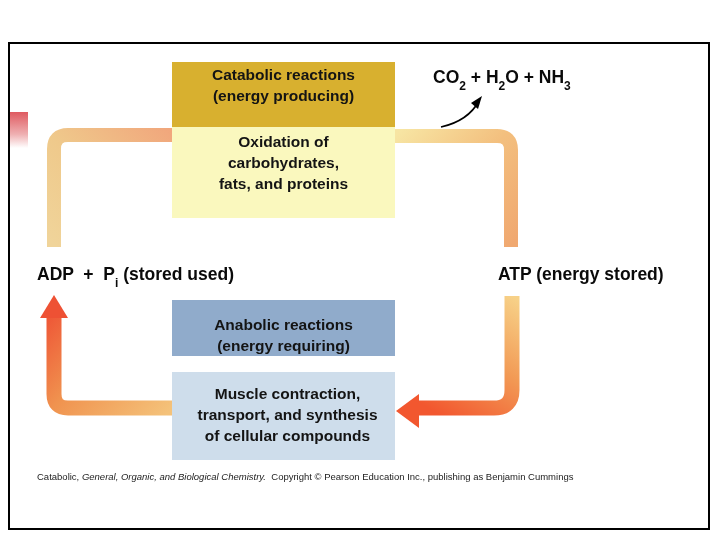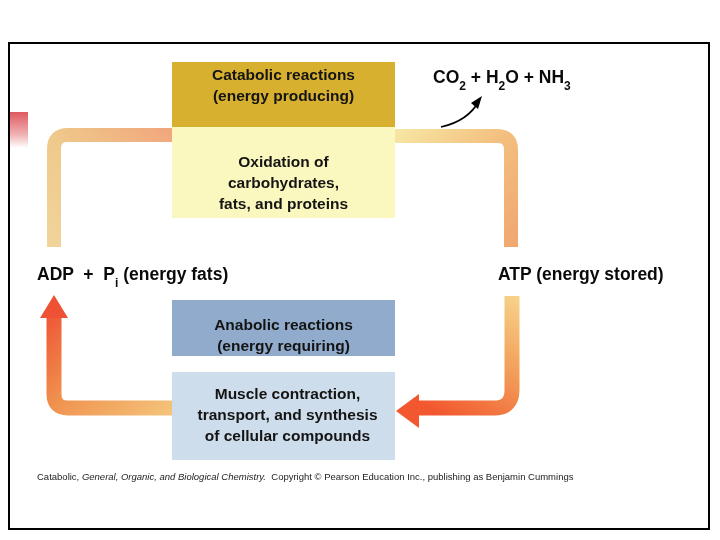--- a/index.html
+++ b/index.html
@@ -6,21 +6,21 @@
   .stage{position:relative;width:720px;height:540px;background:#ffffff;overflow:hidden;
          font-family:"Liberation Sans",sans-serif;}
   .slide-frame{position:absolute;left:8px;top:42px;width:702px;height:488px;
                border:2px solid #000;box-sizing:border-box;background:#fff;}
   .accent-bar{position:absolute;left:10px;top:112px;width:18px;height:36px;
               background:linear-gradient(180deg,#DF5A60 0%,#EFB0B2 62%,#ffffff 100%);}
   .arrows-svg{position:absolute;left:0;top:0;width:720px;height:540px;}
   .dbox{position:absolute;left:172px;width:223px;box-sizing:border-box;text-align:center;
         color:#141414;font-weight:bold;font-size:15.5px;line-height:21px;}
   .box-catabolic{top:62px;height:65px;padding-top:2px;}
-  .box-oxidation{top:127px;height:91px;padding-top:24px;}
+  .box-oxidation{top:127px;height:91px;padding-top:4px;}
   .box-anabolic{top:300px;height:56px;padding-top:14px;}
   .box-muscle{top:372px;height:88px;padding-top:11px;padding-left:8px;}
   .big-label{position:absolute;color:#0a0a0a;font-weight:bold;font-size:17.5px;
              line-height:24px;white-space:pre;}
   .lbl-byproducts{left:433px;top:65px;}
   .lbl-adp{left:37px;top:262px;}
   .lbl-atp{left:498px;top:262px;}
   .big-label sub{font-size:12px;position:relative;top:2px;line-height:0;}
   .footer{position:absolute;left:37px;top:471px;width:600px;font-size:9.5px;
           color:#1c1c1c;white-space:pre;}
@@ -92,21 +92,21 @@
   </div>
 
   <div class="dbox box-muscle" style="background: rgb(206, 221, 235);">
     <div>Muscle contraction,</div>
     <div>transport, and synthesis</div>
     <div>of cellular compounds</div>
   </div>
 
   <div class="big-label lbl-byproducts"><span>CO</span><sub>2</sub><span> + H</span><sub>2</sub><span>O + NH</span><sub>3</sub></div>
 
-  <div class="big-label lbl-adp"><span>ADP  +  P</span><sub>i</sub><span> (energy fats)</span></div>
+  <div class="big-label lbl-adp"><span>ADP  +  P</span><sub>i</sub><span> (stored used)</span></div>
 
   <div class="big-label lbl-atp">ATP (energy stored)</div>
 
   <div class="footer"><span>Catabolic, </span><span class="ital">General, Organic, and Biological Chemistry.</span><span>  Copyright © Pearson Education Inc., publishing as Benjamin Cummings</span></div>
 
   <div class="page-number">34</div>
 
 </div>
 
 </body></html>

